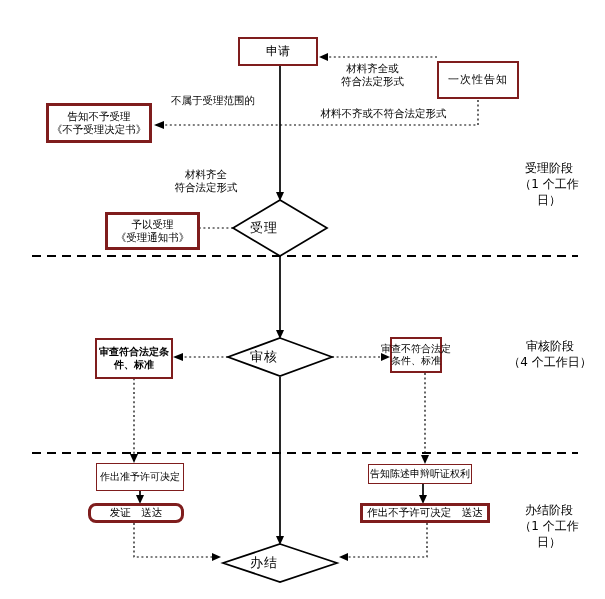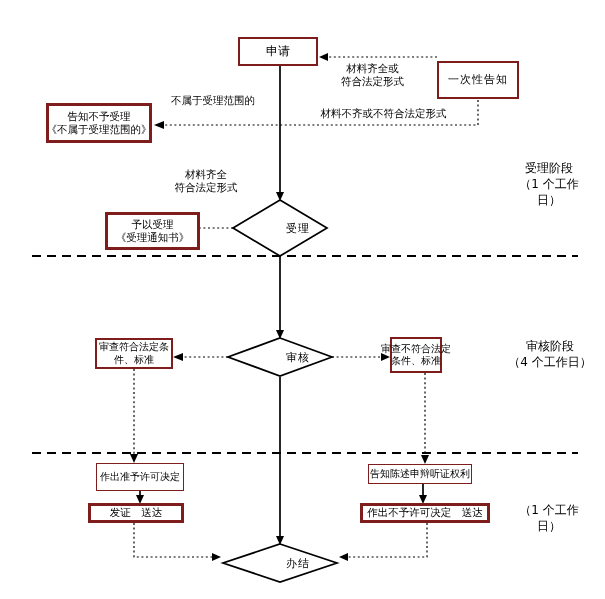--- a/index.html
+++ b/index.html
@@ -41,22 +41,22 @@
     position: absolute;
     text-align: center;
     font-size: 10.5px;
     line-height: 1.2;
     white-space: nowrap;
   }
   .edge-label span { display: block; }
   .diamond-label {
     position: absolute;
     width: 60px;
-    text-align: right;
-    font-size: 11px;
+    text-align: left;
+    font-size: 13px;
     transform: translate(-50%, -50%);
     letter-spacing: 1px;
   }
   .stage-label {
     position: absolute;
     text-align: center;
     font-size: 12px;
     line-height: 1.35;
   }
   .stage-label span { display: block; }
@@ -124,43 +124,43 @@
   <div class="node b-med f12" style="left:238px; top:37px; width:80px; height:29px;">
     <span>申请</span>
   </div>
 
   <div class="node b-med f11" style="left:437px; top:33px; width:82px; height:38px; letter-spacing:1px;margin-top:28px;">
     <span>一次性告知</span>
   </div>
 
   <div class="node b-thick f10h" style="left:46px; top:103px; width:106px; height:40px;">
     <span>告知不予受理</span>
-    <span>《不属于受理范围的》</span>
+    <span>《不予受理决定书》</span>
   </div>
 
   <div class="node b-thick f10h" style="left:82px; top:212px; width:95px; height:38px;margin-left:23px;">
     <span>予以受理</span>
     <span>《受理通知书》</span>
   </div>
 
-  <div class="node b-med f10" style="left:95px; top:338px; width:78px; height:31px;">
+  <div class="node b-med f10" style="left:95px; top:338px; width:78px; height:41px;font-weight:bold;">
     <span>审查符合法定条</span>
     <span>件、标准</span>
   </div>
 
   <div class="node b-med f10" style="left:390px; top:337px; width:52px; height:36px;">
     <span>审查不符合法定</span>
     <span>条件、标准</span>
   </div>
 
   <div class="node b-thin f10" style="left:96px; top:463px; width:88px; height:28px;">
     <span>作出准予许可决定</span>
   </div>
 
-  <div class="node b-thick f10h" style="left:88px; top:503px; width:96px; height:20px;">
+  <div class="node b-thick f10h" style="left:88px; top:503px; width:96px; height:20px;border-radius:8px;">
     <span>发证　送达</span>
   </div>
 
   <div class="node b-thin f10" style="left:368px; top:464px; width:104px; height:20px;">
     <span>告知陈述申辩听证权利</span>
   </div>
 
   <div class="node b-thick f10h" style="left:360px; top:503px; width:130px; height:20px;">
     <span>作出不予许可决定　送达</span>
   </div>
@@ -192,17 +192,18 @@
     <span>（1 个工作</span>
     <span>日）</span>
   </div>
 
   <div class="stage-label" style="left:500px; top:338px; width:100px;">
     <span>审核阶段</span>
     <span>（4 个工作日）</span>
   </div>
 
   <div class="stage-label" style="left:504px; top:502px; width:90px;">
+    <span>办结阶段</span>
     <span>（1 个工作</span>
     <span>日）</span>
   </div>
 
 </div>
 
 </body></html>

